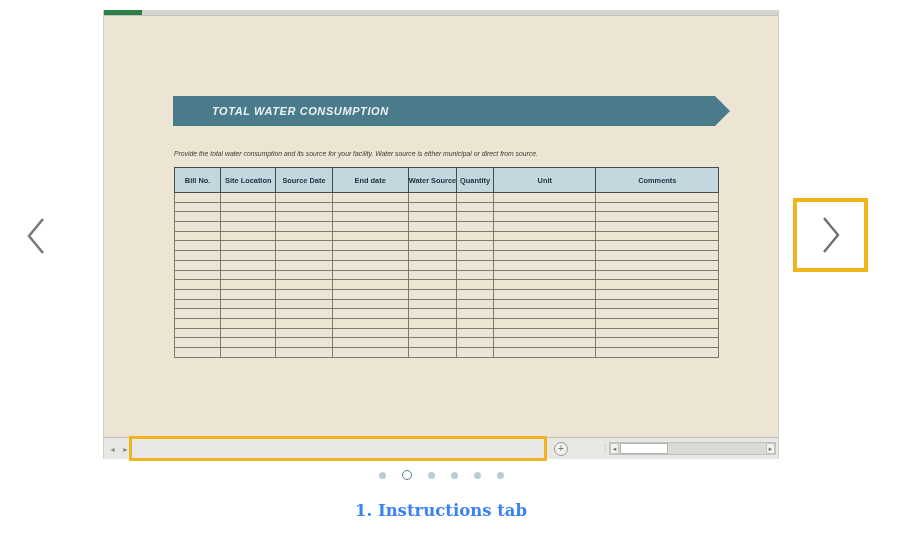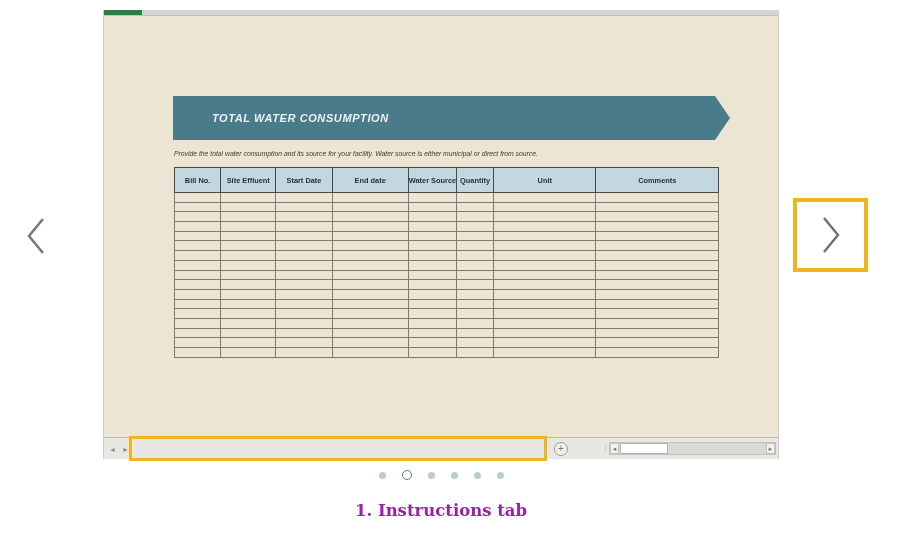--- a/index.html
+++ b/index.html
@@ -13,28 +13,28 @@
   }
   
   .nav{position:absolute; background:none; border:none; cursor:pointer; display:flex; align-items:center; justify-content:center;}
   .nav.prev{left:18px; top:212px; width:36px; height:48px;}
   .nav.next{left:793px; top:198px; width:75px; height:74px; background:#fff; border:4px solid var(--accent);}
   .nav svg{display:block;}
   .dots{position:absolute; left:103px; top:470px; width:676px; display:flex; justify-content:center; align-items:center; gap:16px;}
   .dot{width:7px; height:7px; border-radius:50%; background:#B9CDD6; cursor:pointer;}
   .dot.active{width:10px; height:10px; background:transparent; border:1.6px solid #4E7F93;}
   .caption{position:absolute; left:103px; top:501px; width:676px; text-align:center;
-    font-family:"DejaVu Serif","Liberation Serif",serif; font-size:16.5px; font-weight:600; color:#a21caf;}
+    font-family:"DejaVu Serif","Liberation Serif",serif; font-size:16.5px; font-weight:600; color:#3b82f6;}
   
   .figure{position:absolute; left:103px; top:10px; width:676px; height:449px; background:var(--beige);
     border:1px solid #d2cfc9; border-top:none;}
   .xl-topbar{position:absolute; left:0; top:0; width:100%; height:6px; background:#D6D4D1; border-bottom:1px solid #c4c2bf;}
   .xl-topbar .green-seg{position:absolute; left:0; top:0; width:38px; height:5px; background:#2D7D46;}
   .ws{position:absolute; left:0; top:6px; width:100%; height:420px;}
-  .banner{position:absolute; left:69px; top:80px; width:557px; height:44px; background:var(--teal);
+  .banner{position:absolute; left:69px; top:80px; width:557px; height:30px; background:var(--teal);
     clip-path:polygon(0 0, calc(100% - 15px) 0, 100% 50%, calc(100% - 15px) 100%, 0 100%);
     display:flex; align-items:center;}
   .banner span{margin-left:39px; color:#E9F1F2; font-size:11px; font-weight:bold; font-style:italic; letter-spacing:.6px;}
   .subtitle{position:absolute; left:70px; top:134px; width:560px; font-size:6.8px; font-style:italic; color:#3B3B33;}
   table.grid{position:absolute; left:70px; top:151px; width:545px; border-collapse:collapse; table-layout:fixed;
     border:1px solid #55554e;}
   table.grid th{background:var(--hdrblue); border:1px solid #4a4a44; font-size:7.4px; font-weight:bold; color:#21343F;
     height:25px; text-align:center; overflow:hidden; white-space:nowrap;}
   table.grid td{border:1px solid var(--grid); height:9.7px; background:var(--beige);}
   
@@ -82,22 +82,22 @@
 
     <div class="ws">
       <div class="banner">
         <span>TOTAL WATER CONSUMPTION</span>
       </div>
       <div class="subtitle">Provide the total water consumption and its source for your facility. Water source is either municipal or direct from source.</div>
       <table class="grid">
         <thead id="thead">
             <tr>
               <th style="width: 46px; margin-top: 40px;">Bill No.</th>
-              <th style="width: 55px;">Site Effluent</th>
-              <th style="width: 56px;">Start Date</th>
+              <th style="width: 55px;">Site Location</th>
+              <th style="width: 56px;">Source Date</th>
               <th style="width: 76px;">End date</th>
               <th style="width: 48px;">Water Source</th>
               <th style="width: 37px;">Quantity</th>
               <th style="width: 102px; margin-top: 24px;">Unit</th>
               <th style="width: 122px;">Comments</th>
             </tr>
           </thead>
         <tbody id="tbody">
             <tr>
               <td></td>

